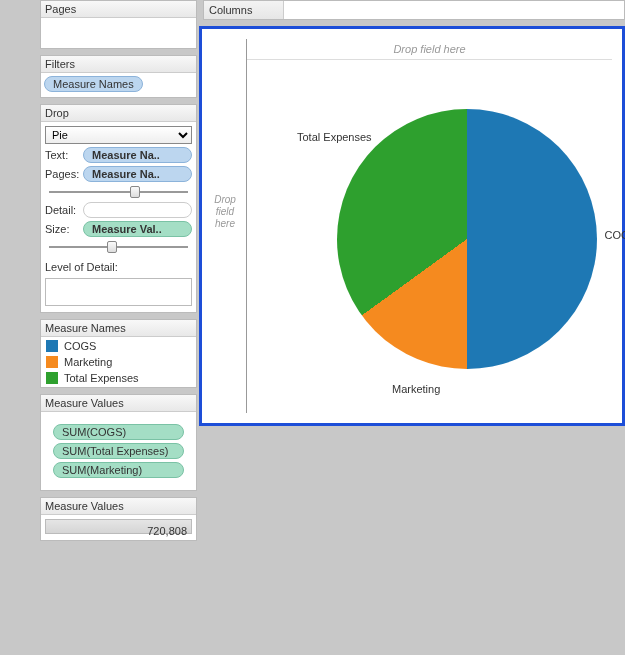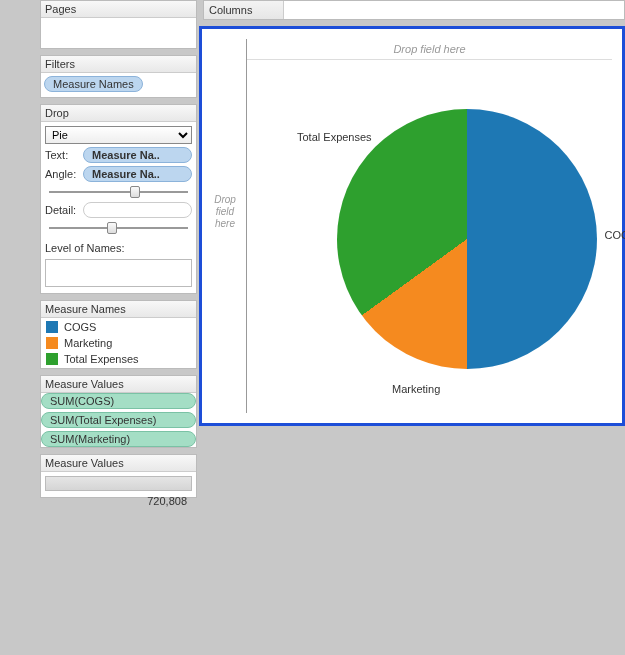--- a/index.html
+++ b/index.html
@@ -70,29 +70,29 @@
     background: linear-gradient(#fafafa,#ddd);
     border: 1px solid #888; border-radius: 2px;
   }
   .lod-label { font-size: 11px; margin-top: 4px; }
   .lod-box {
     border: 1px solid #bbb; height: 28px; margin-top: 2px; background: #fff;
   }
   .legend-body { padding: 3px 5px; display: flex; flex-direction: column; gap: 4px; }
   .legend-item { display: flex; align-items: center; gap: 6px; font-size: 11px; }
   .swatch { width: 12px; height: 12px; }
-  .mv-body { padding: 0; display: flex; flex-direction: column; gap: 3px; }
+  .mv-body { padding: 12px; display: flex; flex-direction: column; gap: 3px; }
   .mv-body .pill { display: block; }
   .mv-value-body { padding: 4px 4px 6px 4px; }
   .mv-bar {
     height: 15px; background: linear-gradient(#e5e5e5,#d5d5d5);
     border: 1px solid #bbb; position: relative;
   }
   .mv-bar-text {
-    position: absolute; right: 4px; top: 17px; line-height: 15px; font-size: 11px;
+    position: absolute; right: 4px; top: 4px; line-height: 15px; font-size: 11px;
   }
   .main {
     flex: 1; display: flex; flex-direction: column; background: #c8c8c8;
     gap: 2px;
   }
   .shelf {
     background: #fff; border: 1px solid #bbb;
     display: flex; align-items: stretch; height: 20px;
     margin-left: 6px;
   }
@@ -156,36 +156,40 @@
       <div class="panel-header">Drop</div>
       <div class="marks-body">
         <select class="marks-select">
           <option>Pie</option>
         </select>
         <div class="marks-row">
           <div class="marks-label">Text:</div>
           <span class="pill pill-blue">Measure Na..</span>
         </div>
         <div class="marks-row">
-          <div class="marks-label">Angle:</div>
+          <div class="marks-label">Pages:</div>
           <span class="pill pill-blue">Measure Na..</span>
         </div>
         <div class="slider">
           <div class="slider-track"></div>
           <div class="slider-thumb" style="left:58%"></div>
         </div>
         <div class="marks-row">
           <div class="marks-label">Detail:</div>
           <span class="pill pill-white" style="min-height:14px;">&nbsp;</span>
         </div>
+        <div class="marks-row">
+          <div class="marks-label">Size:</div>
+          <span class="pill pill-green">Measure Val..</span>
+        </div>
         <div class="slider">
           <div class="slider-track"></div>
           <div class="slider-thumb" style="left:42%"></div>
         </div>
-        <div class="lod-label">Level of Names:</div>
+        <div class="lod-label">Level of Detail:</div>
         <div class="lod-box"></div>
       </div>
     </div>
 
     <div class="panel">
       <div class="panel-header">Measure Names</div>
       <div class="legend-body">
         <div class="legend-item">
           <div class="swatch" style="background:#1e78b4"></div>
           <span>COGS</span>

